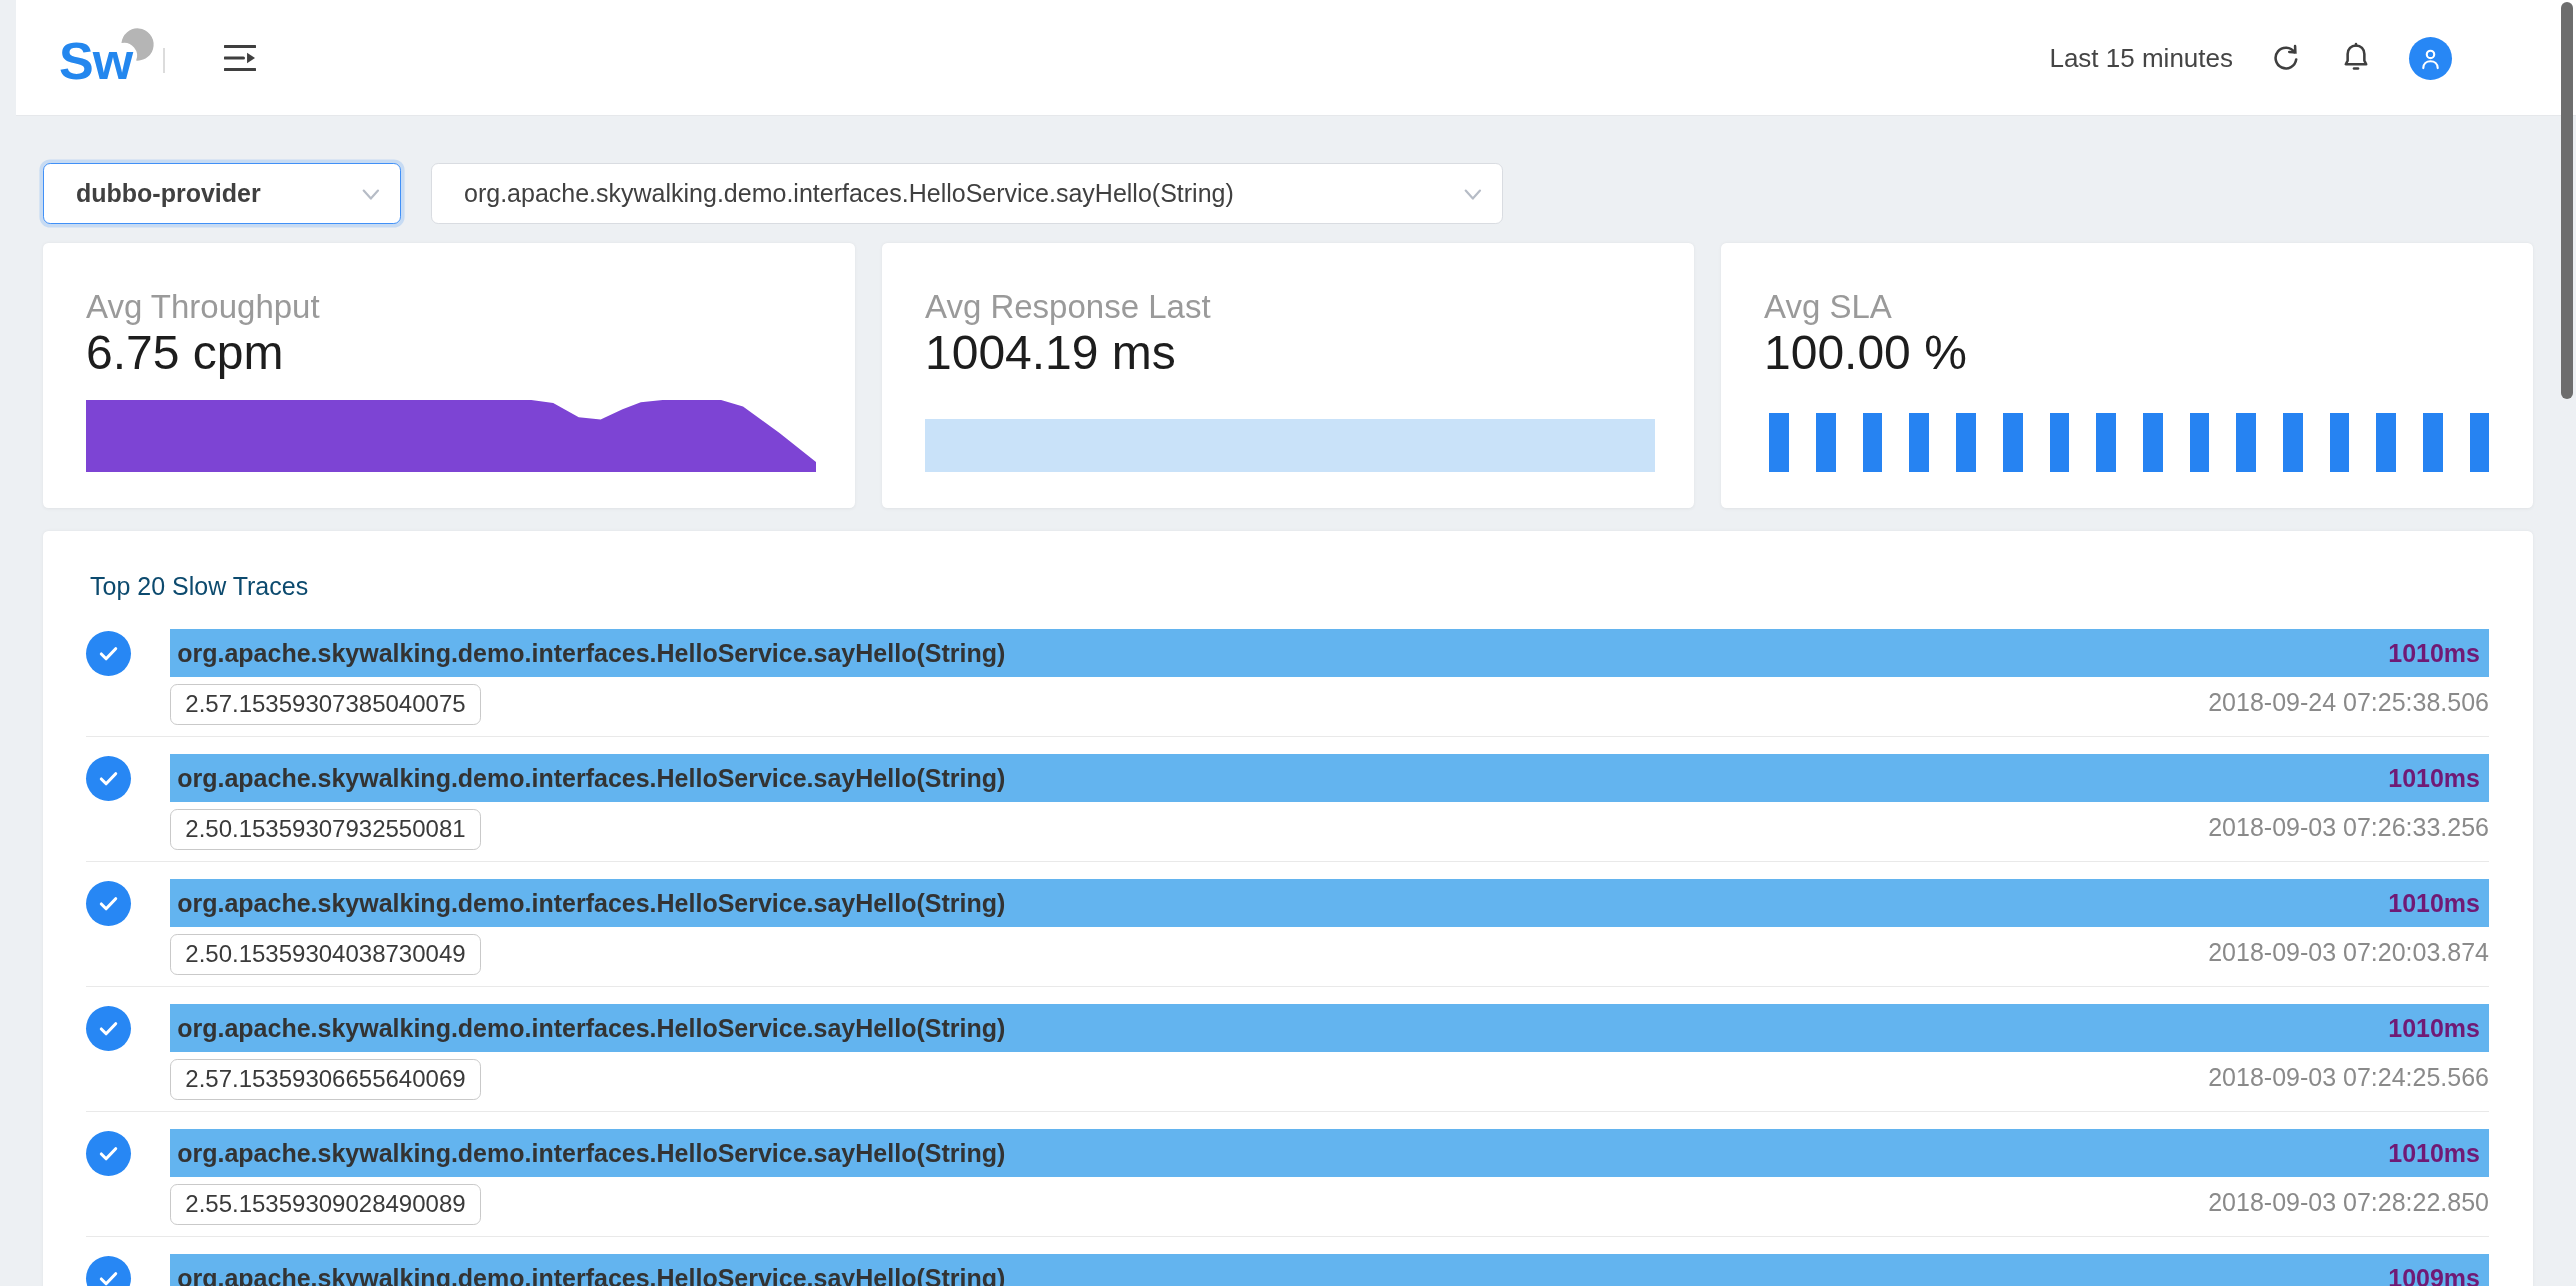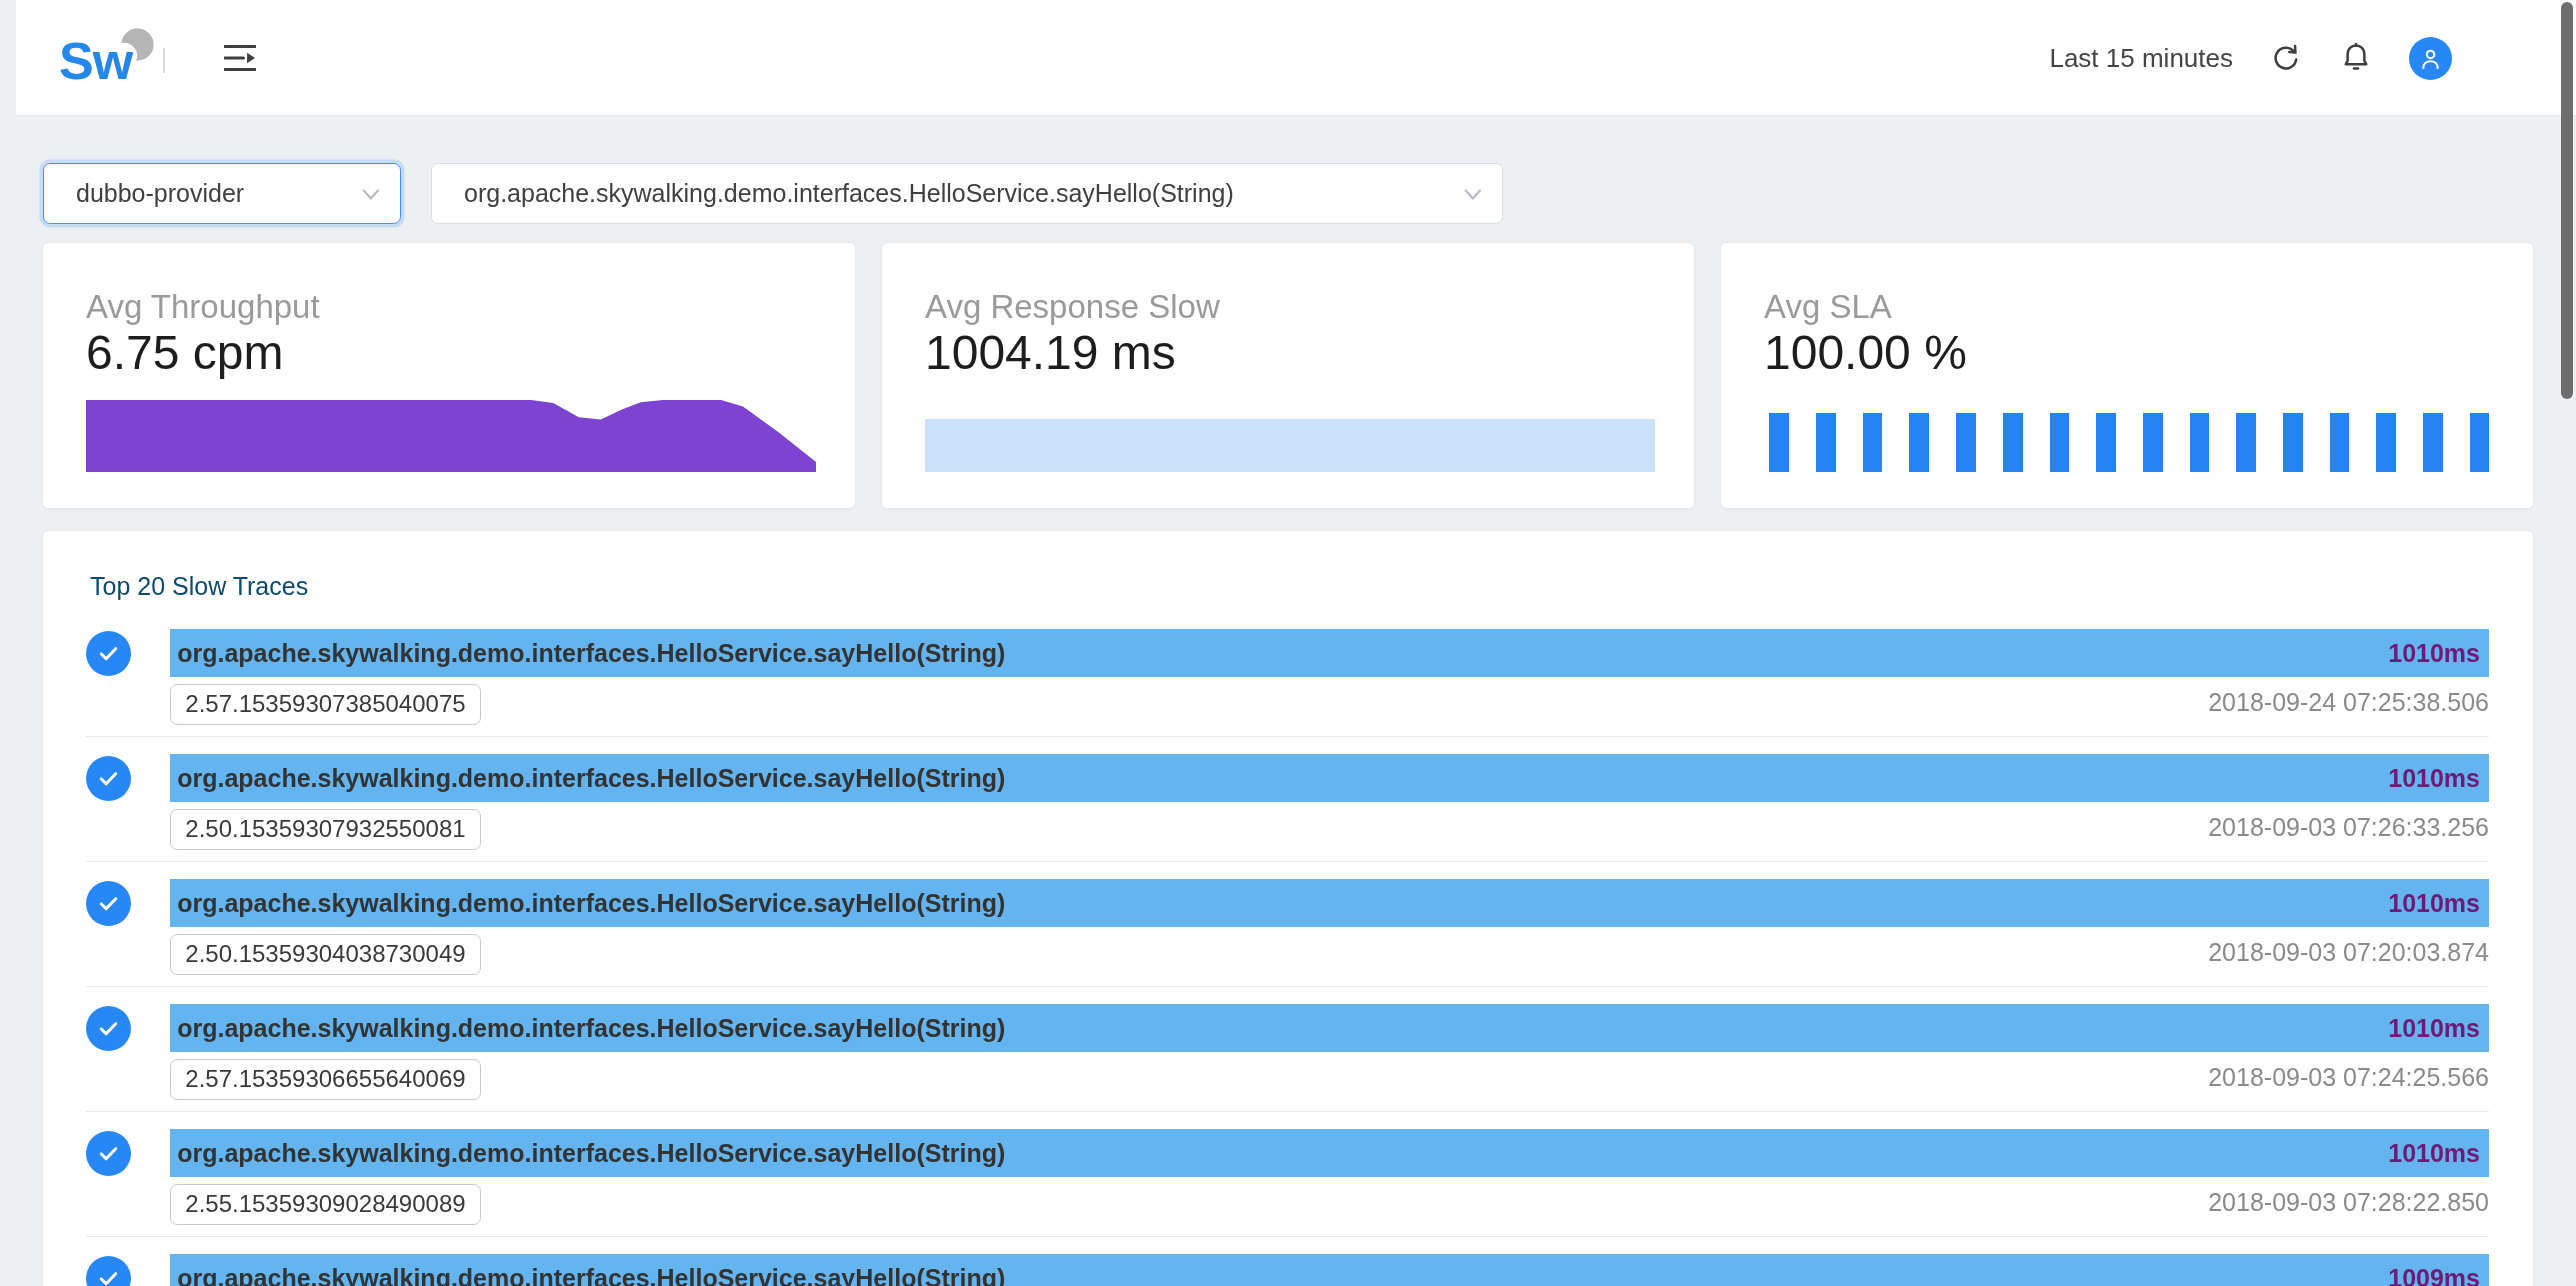--- a/index.html
+++ b/index.html
@@ -38,20 +38,21 @@
 
   
   .filters { position:absolute; top:163px; left:43px; display:flex; gap:30px; }
   .select {
     height:61px; background:#fff; border-radius:7.2px; position:relative;
     display:flex; align-items:center; cursor:pointer;
   }
   .select-service {
     width:358px; border:1.8px solid #4090f7;
     box-shadow:0 0 0 3.6px rgba(64,144,247,.22);
+    font-weight:bold;
   }
   .select-endpoint { width:1072px; border:0.9px solid #d9dce1; }
   .select-text {
     font-size:25px; color:#404040; padding-left:32px; white-space:nowrap;
     overflow:hidden; max-width:calc(100% - 81px);
   }
   .chevron { position:absolute; right:19.7px; top:21.5px; width:19.7px; height:18px; }
 
   
   .cards { position:absolute; top:243px; left:43px; display:flex; gap:27px; }
@@ -169,21 +170,21 @@
 
 <div class="cards">
   <div class="card">
     <div class="card-label">Avg Throughput</div>
     <div class="card-value">6.75 cpm</div>
     <div class="chart-area">
       <div class="area-throughput"></div>
     </div>
   </div>
   <div class="card">
-    <div class="card-label">Avg Response Slow</div>
+    <div class="card-label">Avg Response Last</div>
     <div class="card-value">1004.19 ms</div>
     <div class="chart-area">
       <div class="area-response"></div>
     </div>
   </div>
   <div class="card">
     <div class="card-label">Avg SLA</div>
     <div class="card-value">100.00 %</div>
     <div class="chart-area">
       <div class="sla-bars">

